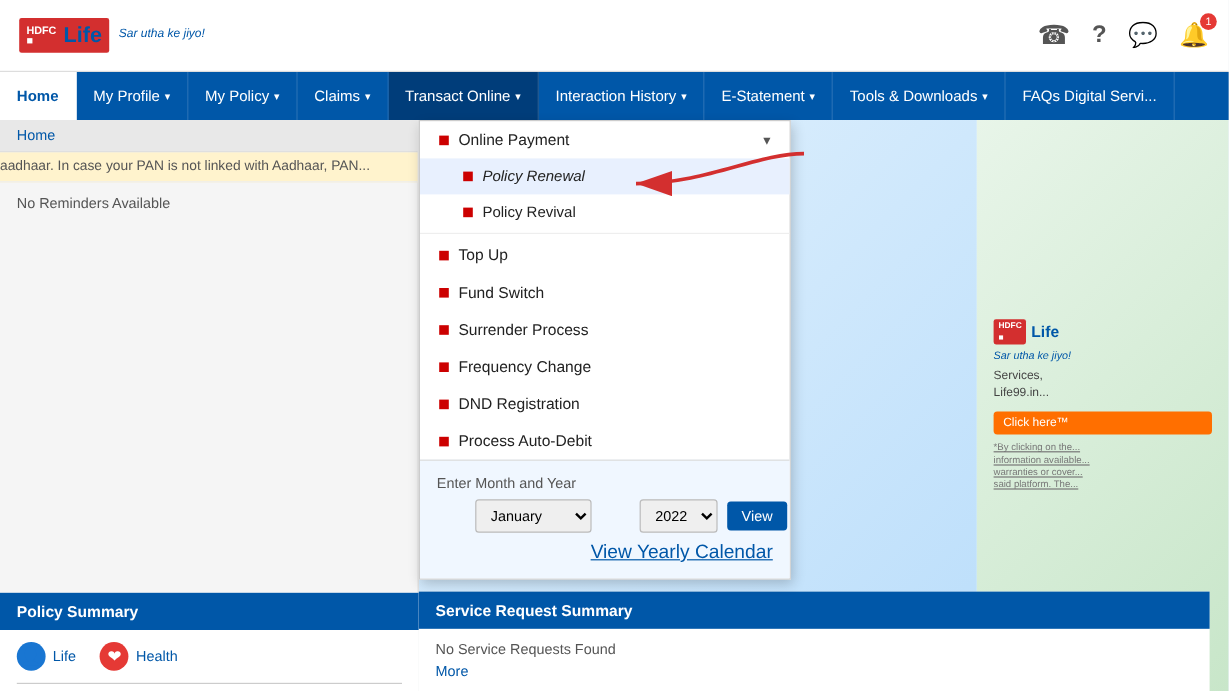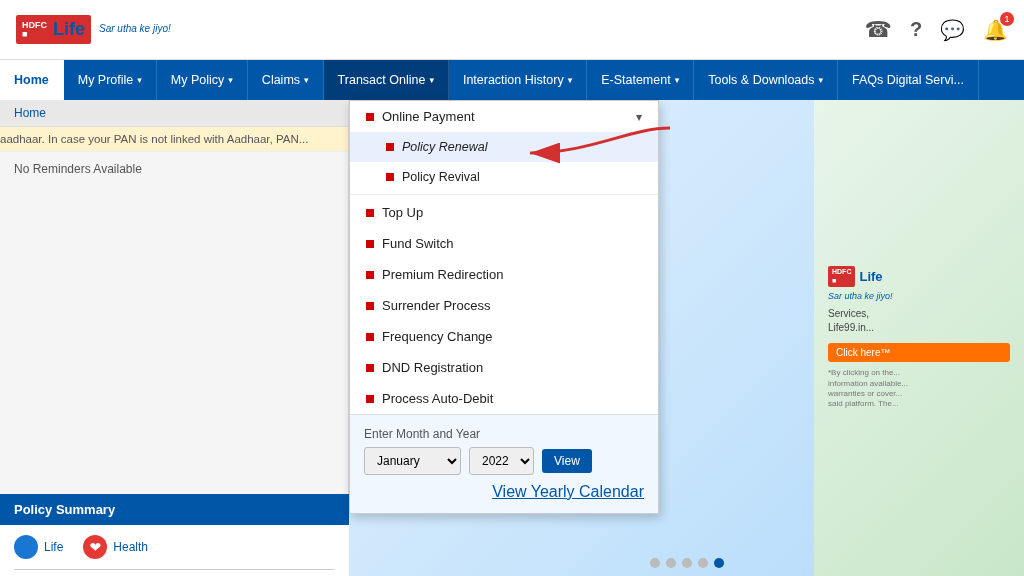--- a/index.html
+++ b/index.html
@@ -280,21 +280,21 @@
     .banner-side-btn {
       background: #ff6f00;
       color: #fff;
       font-size: 10px;
       padding: 4px 8px;
       border-radius: 3px;
       margin-top: 8px;
       cursor: pointer;
       display: inline-block;
     }
-    .banner-side-fine-print { font-size: 8px; color: #777; margin-top: 6px; line-height: 1.3; }
+    .banner-side-fine-print { font-size: 8px; color: #777; margin-top: 6px; line-height: 1.3; text-decoration: underline; }
     .banner-dots {
       position: absolute;
       bottom: 8px;
       left: 50%;
       transform: translateX(-50%);
       display: flex;
       gap: 6px;
     }
     .dot { width: 10px; height: 10px; border-radius: 50%; background: #bbb; }
     .dot.active { background: #0057a8; }
@@ -319,20 +319,21 @@
     .btn-buy-nps { background: #fff; color: #d32f2f; border: 2px solid #d32f2f; }
     .btn-speak { background: #d32f2f; color: #fff; }
     .calendar-label { font-size: 12px; color: #555; margin-bottom: 6px; }
     .calendar-inputs { display: flex; align-items: center; gap: 8px; }
     .calendar-select {
       padding: 5px 8px;
       border: 1px solid #bbb;
       border-radius: 3px;
       font-size: 12px;
       cursor: pointer;
+      margin-left: 32px;
     }
     .view-btn {
       background: #0057a8;
       color: #fff;
       padding: 5px 12px;
       border-radius: 3px;
       font-size: 12px;
       cursor: pointer;
     }
     .yearly-link {
@@ -500,24 +501,20 @@
       <span>Policy Revival</span>
     </div>
     <hr class="dropdown-divider">
     <div class="dropdown-item">
       <span class="bullet" style="width:8px;height:8px;background:#c00;display:inline-block;"></span>
       <span>Top Up</span>
     </div>
     <div class="dropdown-item">
       <span class="bullet" style="width:8px;height:8px;background:#c00;display:inline-block;"></span>
       <span>Fund Switch</span>
-    </div>
-    <div class="dropdown-item">
-      <span class="bullet" style="width:8px;height:8px;background:#c00;display:inline-block;"></span>
-      <span>Premium Redirection</span>
     </div>
     <div class="dropdown-item">
       <span class="bullet" style="width:8px;height:8px;background:#c00;display:inline-block;"></span>
       <span>Surrender Process</span>
     </div>
     <div class="dropdown-item">
       <span class="bullet" style="width:8px;height:8px;background:#c00;display:inline-block;"></span>
       <span>Frequency Change</span>
     </div>
     <div class="dropdown-item">
@@ -580,15 +577,22 @@
           <span>Life</span>
         </div>
         <div class="policy-tab">
           <div class="policy-tab-icon health">❤</div>
           <span>Health</span>
         </div>
       </div>
       <div class="policy-divider"></div>
     </div>
 
+    <div class="bottom-right">
+      <div class="service-summary-header">Service Request Summary</div>
+      <div class="service-summary-body">
+        <div class="service-no-requests">No Service Requests Found</div>
+        <div class="service-more">More</div>
+      </div>
+    </div>
   </div>
 
 </div>
 
 </body></html>

